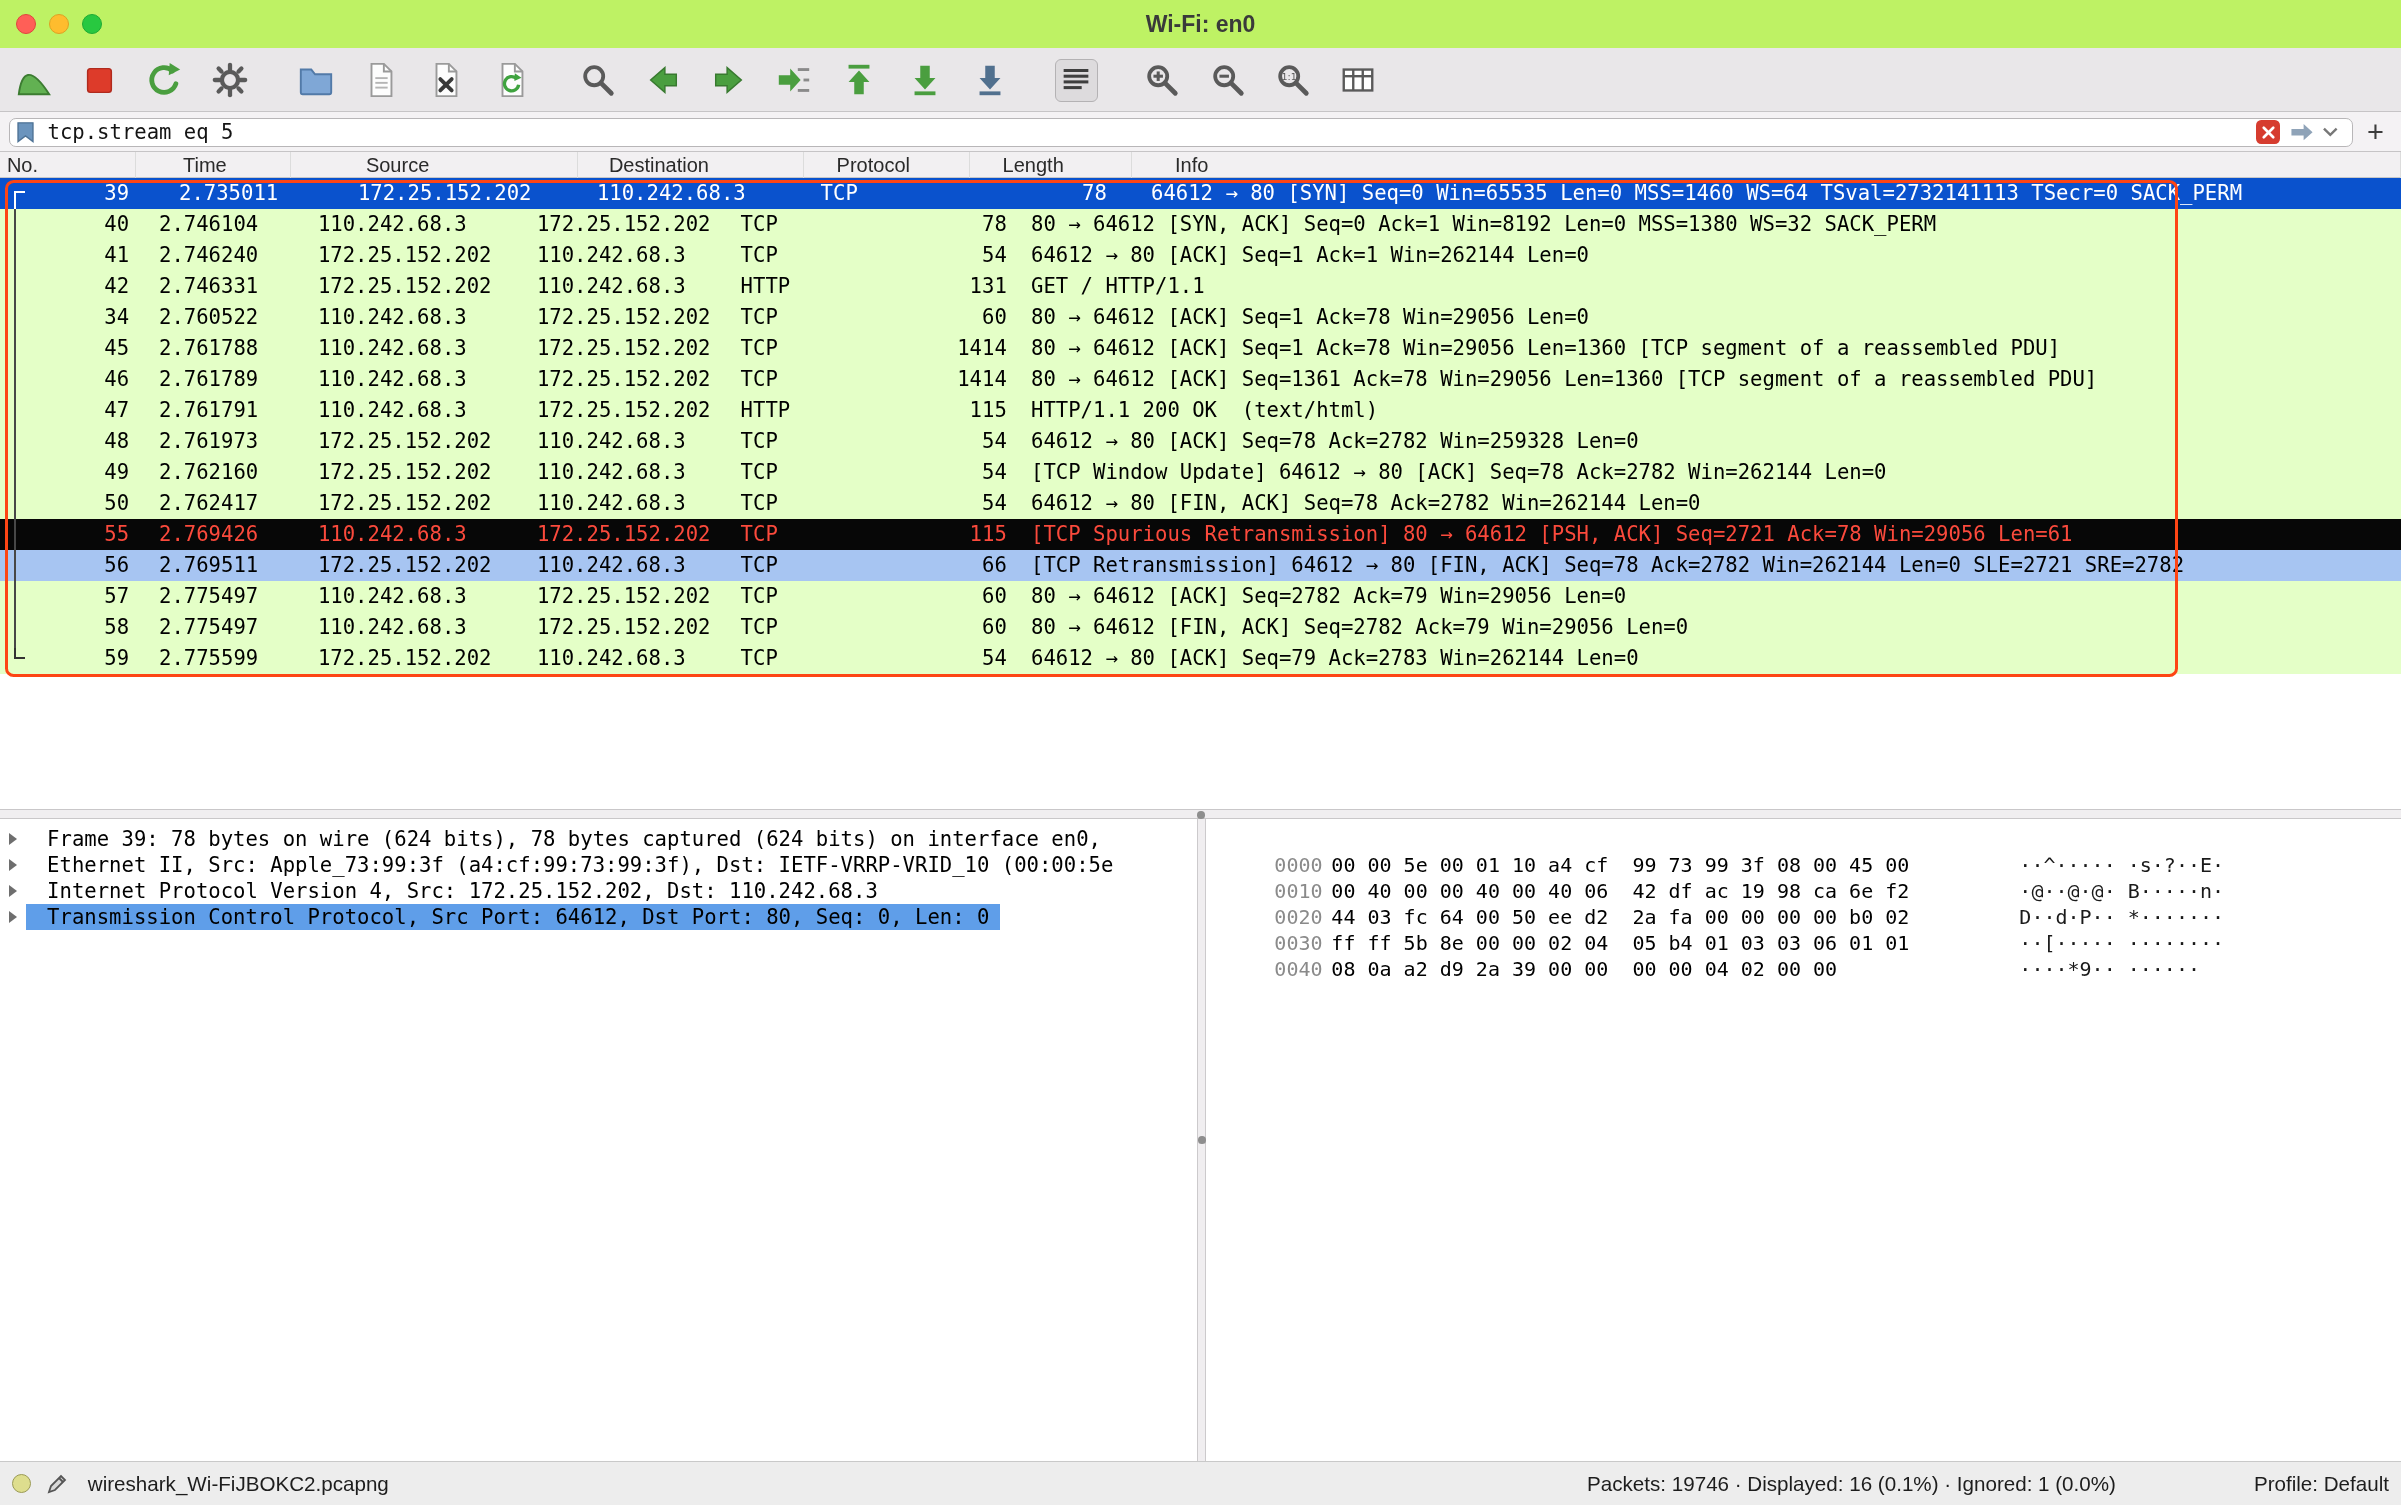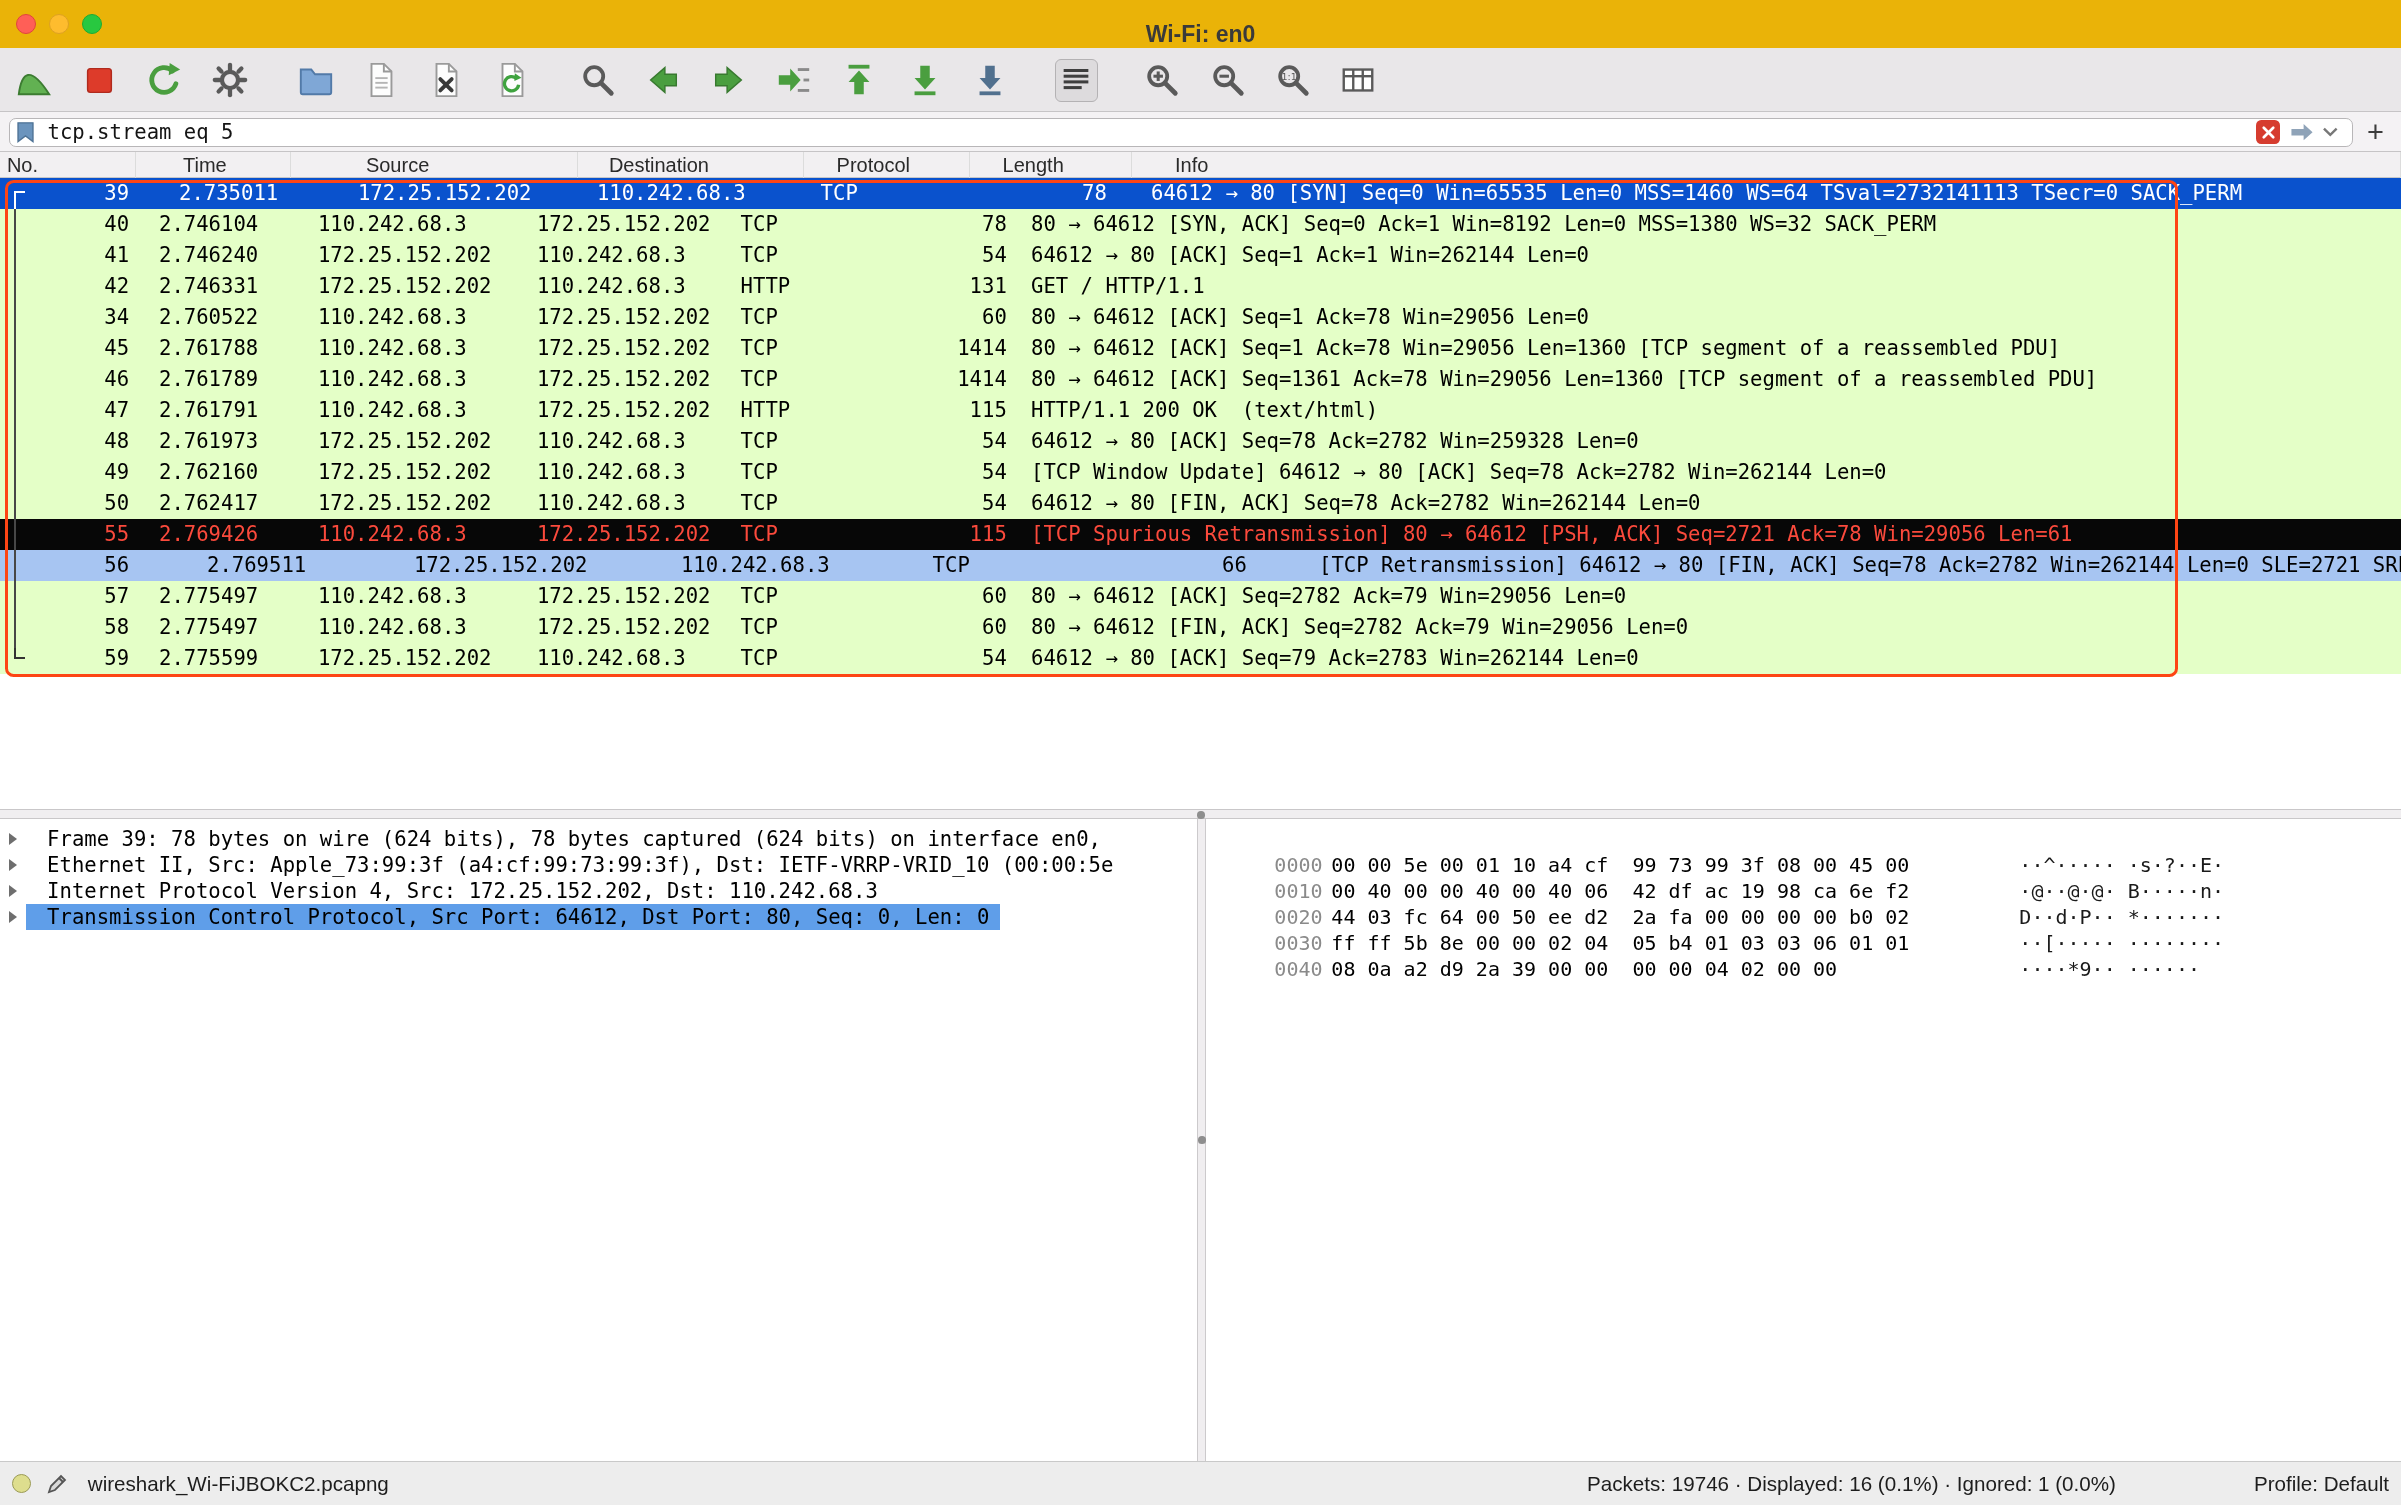--- a/index.html
+++ b/index.html
@@ -1,22 +1,22 @@
 <!DOCTYPE html>
 <html style="--row-green: #e4ffc7; --selected-blue: #0a52cd; --bad-bg: #070707; --bad-fg: #fb4a3c; --retrans-bg: #a7c5f2; --annotation: #fd4514; --detail-select: #5f9ee9;font-size:13.8px"><head>
 <meta charset="utf-8">
 <style>
   * { box-sizing: border-box; margin: 0; padding: 0; }
   html,body { width: 2401px; height: 1505px; overflow: hidden; background: #fff;
               font-family: "Liberation Sans", sans-serif; }
   .window { width: 2401px; height: 1505px; display: flex; flex-direction: column; }
 
   
-  .titlebar { height: 48px; background: #eab308; position: relative;
-              display: flex; align-items: flex-end; justify-content: center; flex: none; }
+  .titlebar { height: 48px; background: #bef264; position: relative;
+              display: flex; align-items: center; justify-content: center; flex: none; }
   .lights { position: absolute; left: 15.5px; top: 0; height: 48px; display: flex; align-items: center; gap: 13px; }
   .light { width: 20px; height: 20px; border-radius: 50%; display: inline-block; }
   .light.red    { background: #ff5f57; border: 0.9px solid #e0443e; }
   .light.yellow { background: #febc2e; border: 0.9px solid #dea123; }
   .light.green  { background: #28c840; border: 0.9px solid #1eaa34; }
   .title { font-size: 23px; font-weight: bold; color: #3a3a3a; }
 
   
   .toolbar { height: 64px; background: #e9e7e9; box-shadow: inset 0 -0.9px 0 #c6c4c6;
              display: flex; align-items: center; padding-left: 12px; gap: 22.4px; flex: none; }
@@ -53,21 +53,21 @@
   .c.no    { width: 136px; text-align: right; padding-right: 6.9px; }
   .c.time  { width: 131px; padding-left: 23px; }
   .c.src   { width: 219px; padding-left: 6.9px; margin-left: 44px; }
   .c.dst   { width: 202px; padding-left: 6.9px; }
   .c.proto { width: 142px; padding-left: 8.6px; }
   .c.len   { width: 138px; text-align: right; padding-right: 5.2px; }
   .c.info  { flex: 1; padding-left: 19px; }
   .style-normal   { background: var(--row-green, #e4ffc7); color: #000; }
   .style-selected { background: var(--selected-blue, #0a52cd); color: #fff; gap: 20px; }
   .style-bad      { background: var(--bad-bg, #070707); color: var(--bad-fg, #fb4a3c); }
-  .style-retrans  { background: var(--retrans-bg, #a7c5f2); color: #000; gap: 48px; }
+  .style-retrans  { background: var(--retrans-bg, #a7c5f2); color: #000; }
 
   .sb-seg { position: absolute; pointer-events: none; }
   .sb-top  { left: 13.8px; top: 13px; width: 11.2px; height: 18px; border-left: 2.6px solid #ffffff; border-top: 2.6px solid #ffffff; }
   .sb-line { left: 13.8px; top: 31px; width: 2.6px; height: 439px; background: #474747; }
   .sb-bot  { left: 13.8px; top: 470px; width: 11.2px; height: 11.2px; border-left: 2.6px solid #333; border-bottom: 2.6px solid #333; }
   .annot { position: absolute; left: 5.2px; top: 1.7px; width: 2173px; height: 497px;
            border: 3.4px solid var(--annotation, #fd4514); border-radius: 8.6px; pointer-events: none; z-index: 9; }
 
   
   .h-split { height: 10.3px; flex: none; background: #f0eef0; border-top: 0.9px solid #c9c7c9;

